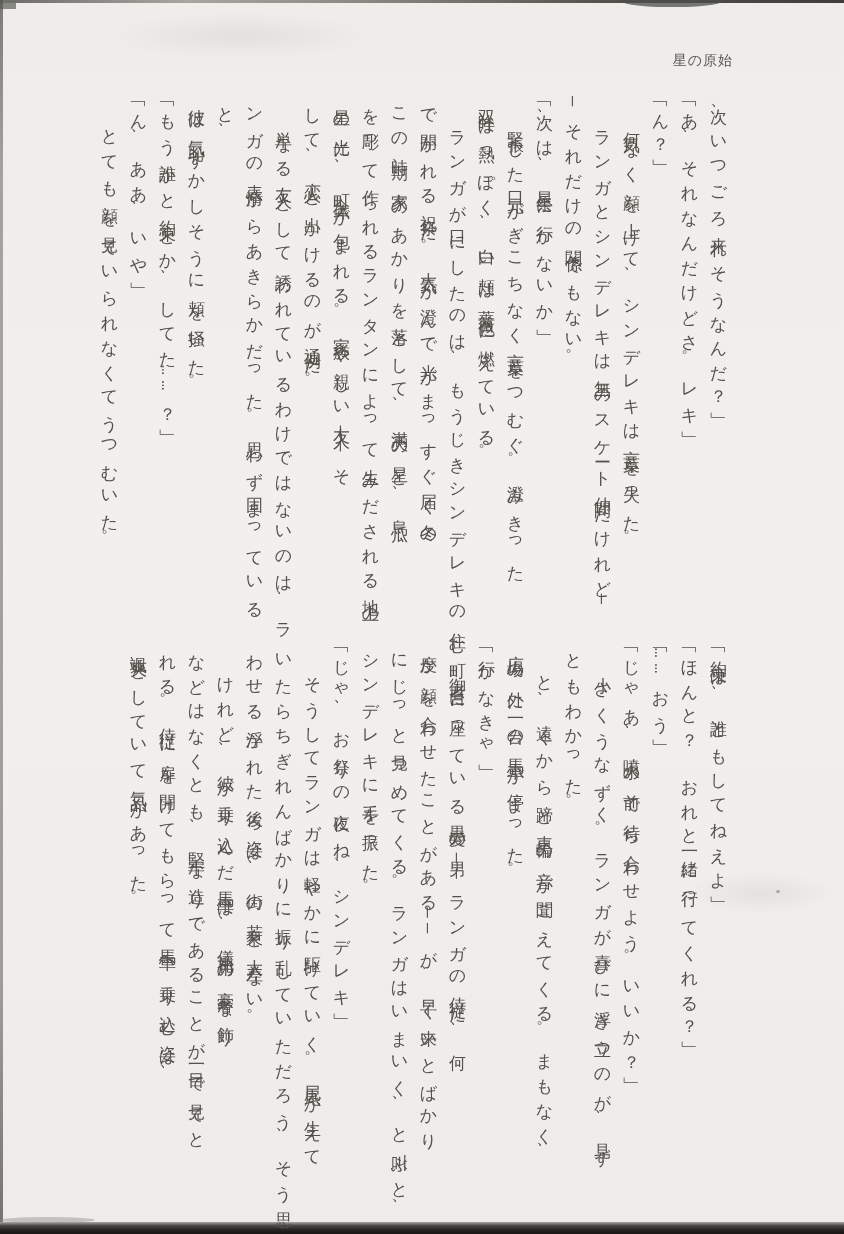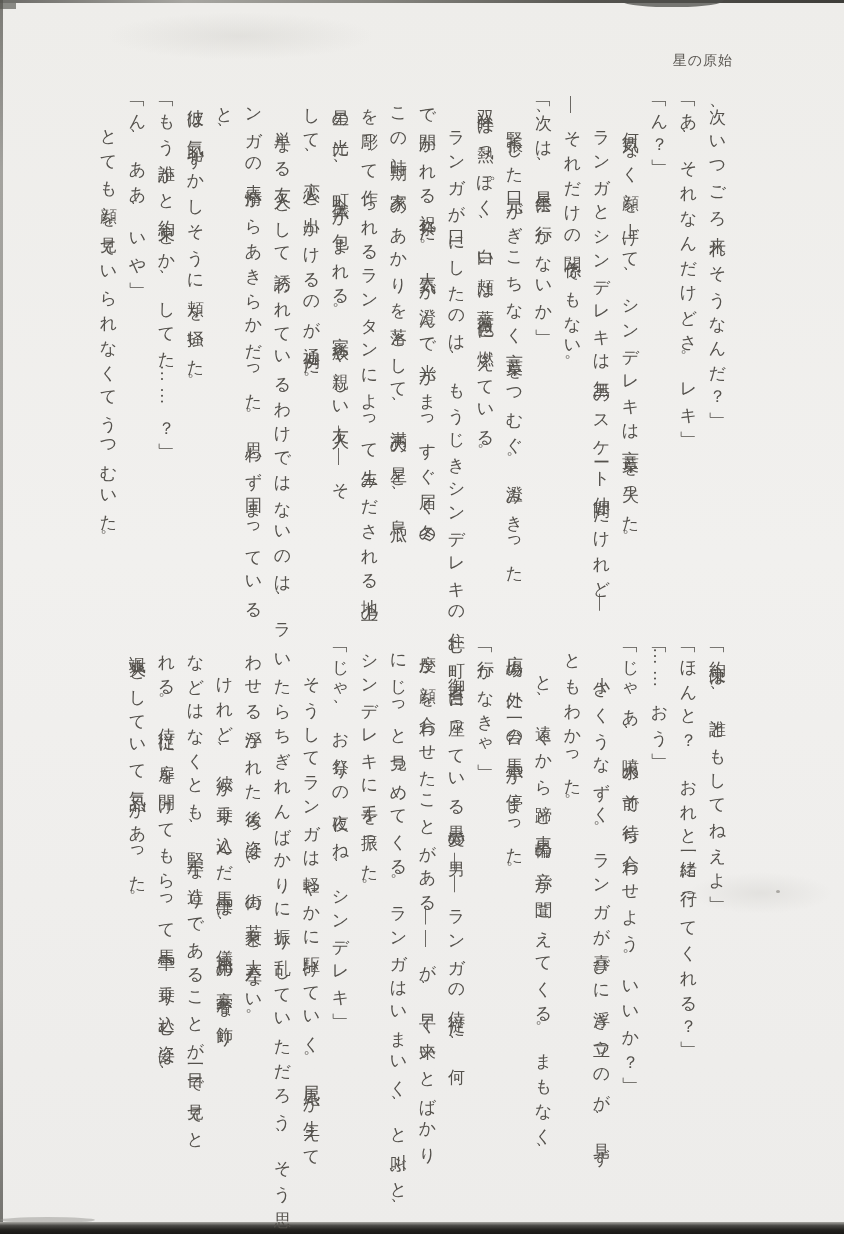--- a/index.html
+++ b/index.html
@@ -3,21 +3,21 @@
 <meta charset="utf-8">
 <style>
   html, body { margin: 0; padding: 0; background: #d8d7d4; }
   .page {
     position: relative;
     width: 844px;
     height: 1234px;
     margin: 0 auto;
     background: linear-gradient(180deg, #eeedea 0%, #f1f0ee 45%, #edecea 100%);
     overflow: hidden;
-    font-family: Liberation Serif, serif;
+    font-family: Liberation Mono, monospace;
   }
   
   .running-header {
     position: absolute;
     top: 52px;
     right: 111px;
     font-size: 14px;
     letter-spacing: 1px;
     color: #5a5752;
   }

